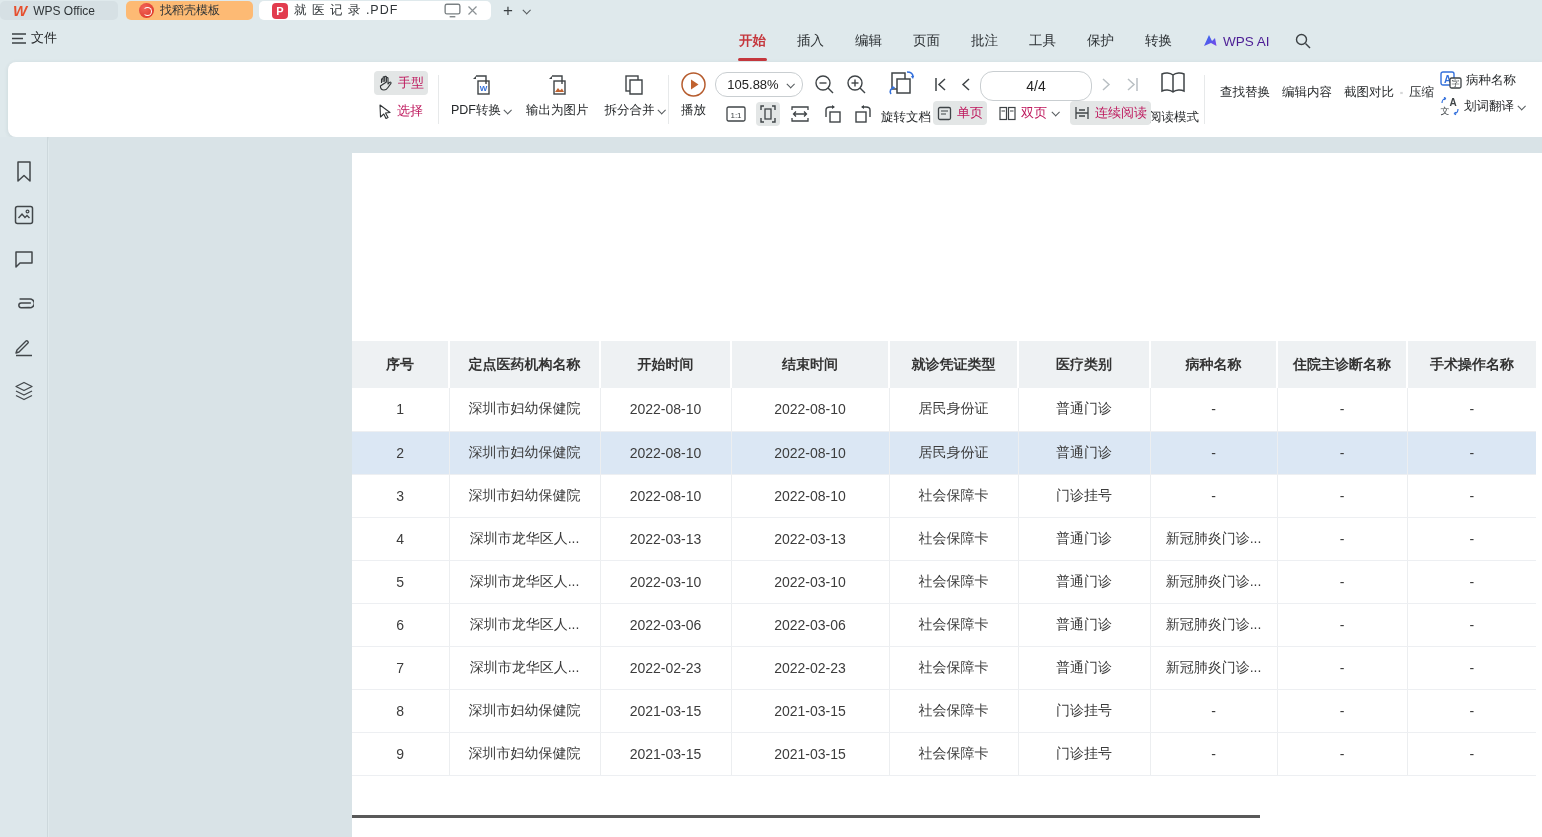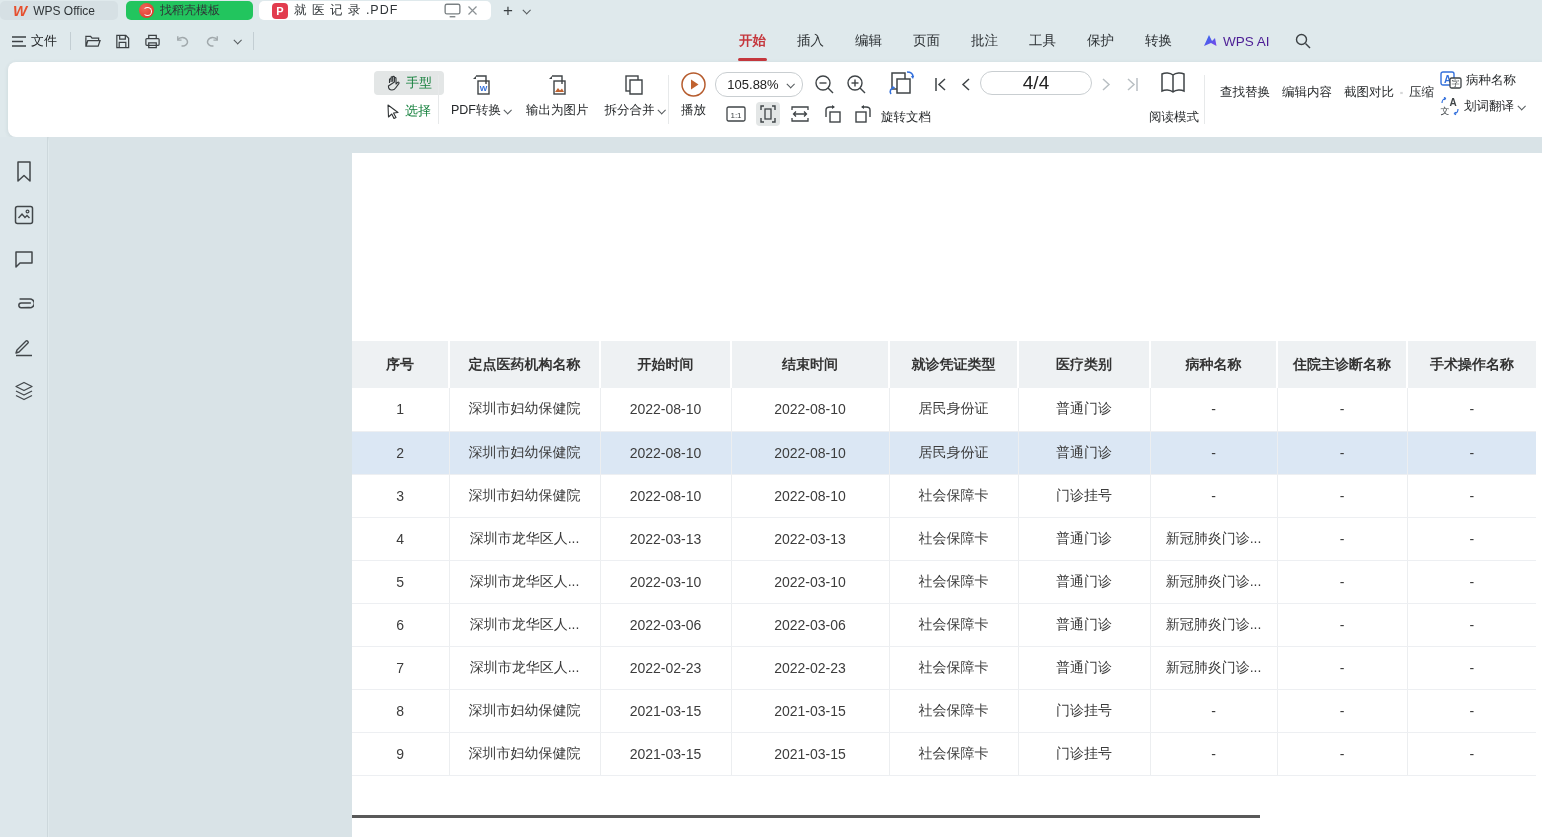--- a/index.html
+++ b/index.html
@@ -4,58 +4,58 @@
 <style>
   * { margin:0; padding:0; box-sizing:border-box; }
   html,body { width:1542px; height:837px; }
   body { font-family:"Liberation Sans", sans-serif; }
   .app { position:relative; width:1542px; height:837px; background:#dfe9ec; overflow:hidden; }
 
   
   .tabbar { position:absolute; top:0; left:0; right:0; height:21px; display:flex; align-items:stretch; }
   .tab { display:flex; align-items:center; gap:6px; padding:0 13px; font-size:12px; color:#2f3437; border-radius:5px; margin:1px 0; }
   .tab.t1 { background:#d6e0e4; width:118px; }
-  .tab.t2 { background:#22c55e; width:127px; margin-left:8px; }
+  .tab.t2 { background:#fdba74; width:127px; margin-left:8px; }
   .tab.active { background:#ffffff; width:232px; margin-left:6px; font-size:12.5px; }
   .tab.active .fname { flex:1; letter-spacing:1px; white-space:nowrap; }
   .tab-extra { display:flex; align-items:center; gap:10px; margin-left:12px; color:#55595c; }
   .wlogo { color:#e6502f; font-weight:bold; font-size:15px; font-style:italic; }
   .docer-ic { width:15px; height:15px; border-radius:50%; background:radial-gradient(circle at 35% 35%, #f2675a, #d92e20); position:relative; }
   .docer-ic::after { content:""; position:absolute; left:4px; top:4px; width:7px; height:7px; border:1.6px solid #fff; border-left-color:transparent; border-radius:50%; }
   .p-ic { width:16px; height:16px; border-radius:4px; background:#e23c4e; color:#fff; font-size:11px; font-weight:bold; display:flex; align-items:center; justify-content:center; }
   .plus { font-size:17px; color:#3a3f42; line-height:1; }
   .chev { display:inline-block; width:6px; height:6px; border-right:1.4px solid #565b5e; border-bottom:1.4px solid #565b5e; transform:rotate(45deg) translateY(-1px); }
 
   
   .menubar { position:absolute; top:21px; left:0; right:0; height:40px; }
-  .quick { position:absolute; left:12px; top:0; height:40px; display:flex; align-items:center; gap:13px; color:#3c4144; }
+  .quick { position:absolute; left:12px; top:8px; height:40px; display:flex; align-items:center; gap:13px; color:#3c4144;flex-direction:column; }
   .vdiv { width:1px; height:18px; background:#c3ced3; }
   .filebtn { display:flex; align-items:center; gap:5px; font-size:13px; color:#26292b; }
   .qico { width:17px; height:17px; }
   .qico.dis { opacity:.38; }
   .menus { position:absolute; left:738px; top:0; height:40px; display:flex; align-items:center; gap:29px; font-size:13.5px; color:#2c3134; }
   .mitem { position:relative; padding:4px 1px; cursor:default; }
   .mitem.active { color:#c5373d; font-weight:bold; }
   .mitem.active::after { content:""; position:absolute; left:0; right:0; bottom:-7px; height:3px; border-radius:2px; background:#c5373d; }
   .wpsai { display:flex; align-items:center; gap:5px; font-size:13.5px; color:#4c1d95; }
   .m-search { margin-left:-4px; }
 
   
   .toolbar { position:absolute; top:62px; left:8px; right:0; height:75px; background:#fff; border-radius:8px 0 0 8px; box-shadow:0 1px 4px rgba(60,80,90,.12); }
   .toolbar .abs { position:absolute; }
   .tb-div { position:absolute; width:1px; top:13px; height:49px; background:#e7e9ea; }
-  .smallbtn { display:flex; align-items:center; gap:5px; font-size:13px; color:#15803d; padding:3px 12px; border-radius:4px; }
+  .smallbtn { display:flex; align-items:center; gap:5px; font-size:13px; color:#be185d; padding:3px 4px; border-radius:4px; }
   .smallbtn.on { background:#e3e6e6; }
   .bigbtn { display:flex; flex-direction:column; align-items:center; gap:4px; font-size:12.5px; color:#26292b; }
   .bigbtn .lbl { display:flex; align-items:center; gap:3px; white-space:nowrap; }
   .zoombox { position:absolute; left:707px; top:10px; width:88px; height:25px; border:1px solid #c9ced1; border-radius:12px; display:flex; align-items:center; padding:0 9px; font-size:13px; color:#222; gap:6px; }
   .zoombox .zval { flex:1; text-align:center; }
   .ico24 { width:24px; height:24px; display:flex; align-items:center; justify-content:center; border-radius:4px; }
   .ico24.on { background:#e3e6e6; }
-  .pageinput { position:absolute; left:972px; top:9px; width:112px; height:24px; border:1px solid #c9ced1; border-radius:13px; text-align:center; font-size:19px; color:#222; background:#fff; font-family:"Liberation Sans",sans-serif; }
+  .pageinput { position:absolute; left:972px; top:9px; width:112px; height:30px; border:1px solid #c9ced1; border-radius:13px; text-align:center; font-size:14px; color:#222; background:#fff; font-family:"Liberation Sans",sans-serif; }
   .chiprow { position:absolute; left:925px; top:39px; display:flex; align-items:center; gap:8px; }
   .tlabel { font-size:12.5px; color:#26292b; text-align:center; }
   .rgroup { position:absolute; left:1206px; top:7px; display:flex; gap:6px; }
   .rbtn { width:56px; display:flex; flex-direction:row; align-items:center; gap:6px; font-size:12.5px; color:#26292b; white-space:nowrap; }
   .rbtn.narrow { width:34px; }
   .transcol { width:104px; display:flex; flex-direction:column; gap:8px; padding-top:2px; }
   .transrow { display:flex; align-items:center; gap:4px; font-size:12.5px; color:#26292b; white-space:nowrap; }
 
   
   .side { position:absolute; top:137px; left:0; width:48px; bottom:0; background:#dde7eb; border-right:1px solid #cdd8dc; display:flex; flex-direction:column; align-items:center; padding-top:22px; gap:20px; }
@@ -309,20 +309,44 @@
       <path d="M2 2 L8 7.5 L2 13" fill="none" stroke="#b9bfc3" stroke-width="1.5"></path>
     </svg>
     <svg class="abs" style="left:1117px; top:15px;" width="15" height="15" viewBox="0 0 15 15">
       <path d="M12 1 v13 M3 2 L9 7.5 L3 13" fill="none" stroke="#b9bfc3" stroke-width="1.5"></path>
     </svg>
     <svg class="abs" style="left:1152px; top:9px;" width="26" height="24" viewBox="0 0 26 24">
       <path d="M13 4 C10 1.5 5 1.5 2 3 V20 C5 18.5 10 18.5 13 21 C16 18.5 21 18.5 24 20 V3 C21 1.5 16 1.5 13 4 Z M13 4 V21" fill="none" stroke="#3f4447" stroke-width="1.5"></path>
     </svg>
     <div class="abs tlabel" style="left:1138px; top:47px; width:56px;">阅读模式</div>
 
+    <div class="chiprow">
+      <div class="smallbtn on">
+        <svg width="15" height="15" viewBox="0 0 15 15">
+          <rect x="1.5" y="1.5" width="12" height="12" rx="1.5" fill="none" stroke="#3f4447" stroke-width="1.3"></rect>
+          <path d="M4 5 h7 M4 8 h5" stroke="#3f4447" stroke-width="1.2"></path>
+        </svg>
+        <span>单页</span>
+      </div>
+      <div class="smallbtn">
+        <svg width="17" height="15" viewBox="0 0 17 15">
+          <rect x="1" y="1.5" width="6.5" height="12" fill="none" stroke="#3f4447" stroke-width="1.2"></rect>
+          <rect x="9.5" y="1.5" width="6.5" height="12" fill="none" stroke="#3f4447" stroke-width="1.2"></rect>
+          <path d="M2.5 5 h3.5 M11 5 h3.5" stroke="#3f4447" stroke-width="1"></path>
+        </svg>
+        <span>双页</span>
+        <span class="chev"></span>
+      </div>
+      <div class="smallbtn on">
+        <svg width="16" height="14" viewBox="0 0 16 14">
+          <path d="M2 1 v12 M14 1 v12 M2 7 h12 M5 4 h6 M5 10 h6" stroke="#3f4447" stroke-width="1.3" fill="none"></path>
+        </svg>
+        <span>连续阅读</span>
+      </div>
+    </div>
 
     <div class="tb-div" style="left:1196px;"></div>
 
     <div class="rgroup">
       <div class="rbtn">
         <svg width="24" height="24" viewBox="0 0 24 24">
           <circle cx="10" cy="10" r="7.5" fill="none" stroke="#3f4447" stroke-width="1.5"></circle>
           <line x1="15.5" y1="15.5" x2="21.5" y2="21.5" stroke="#3f4447" stroke-width="1.5"></line>
         </svg>
         <span>查找替换</span>

